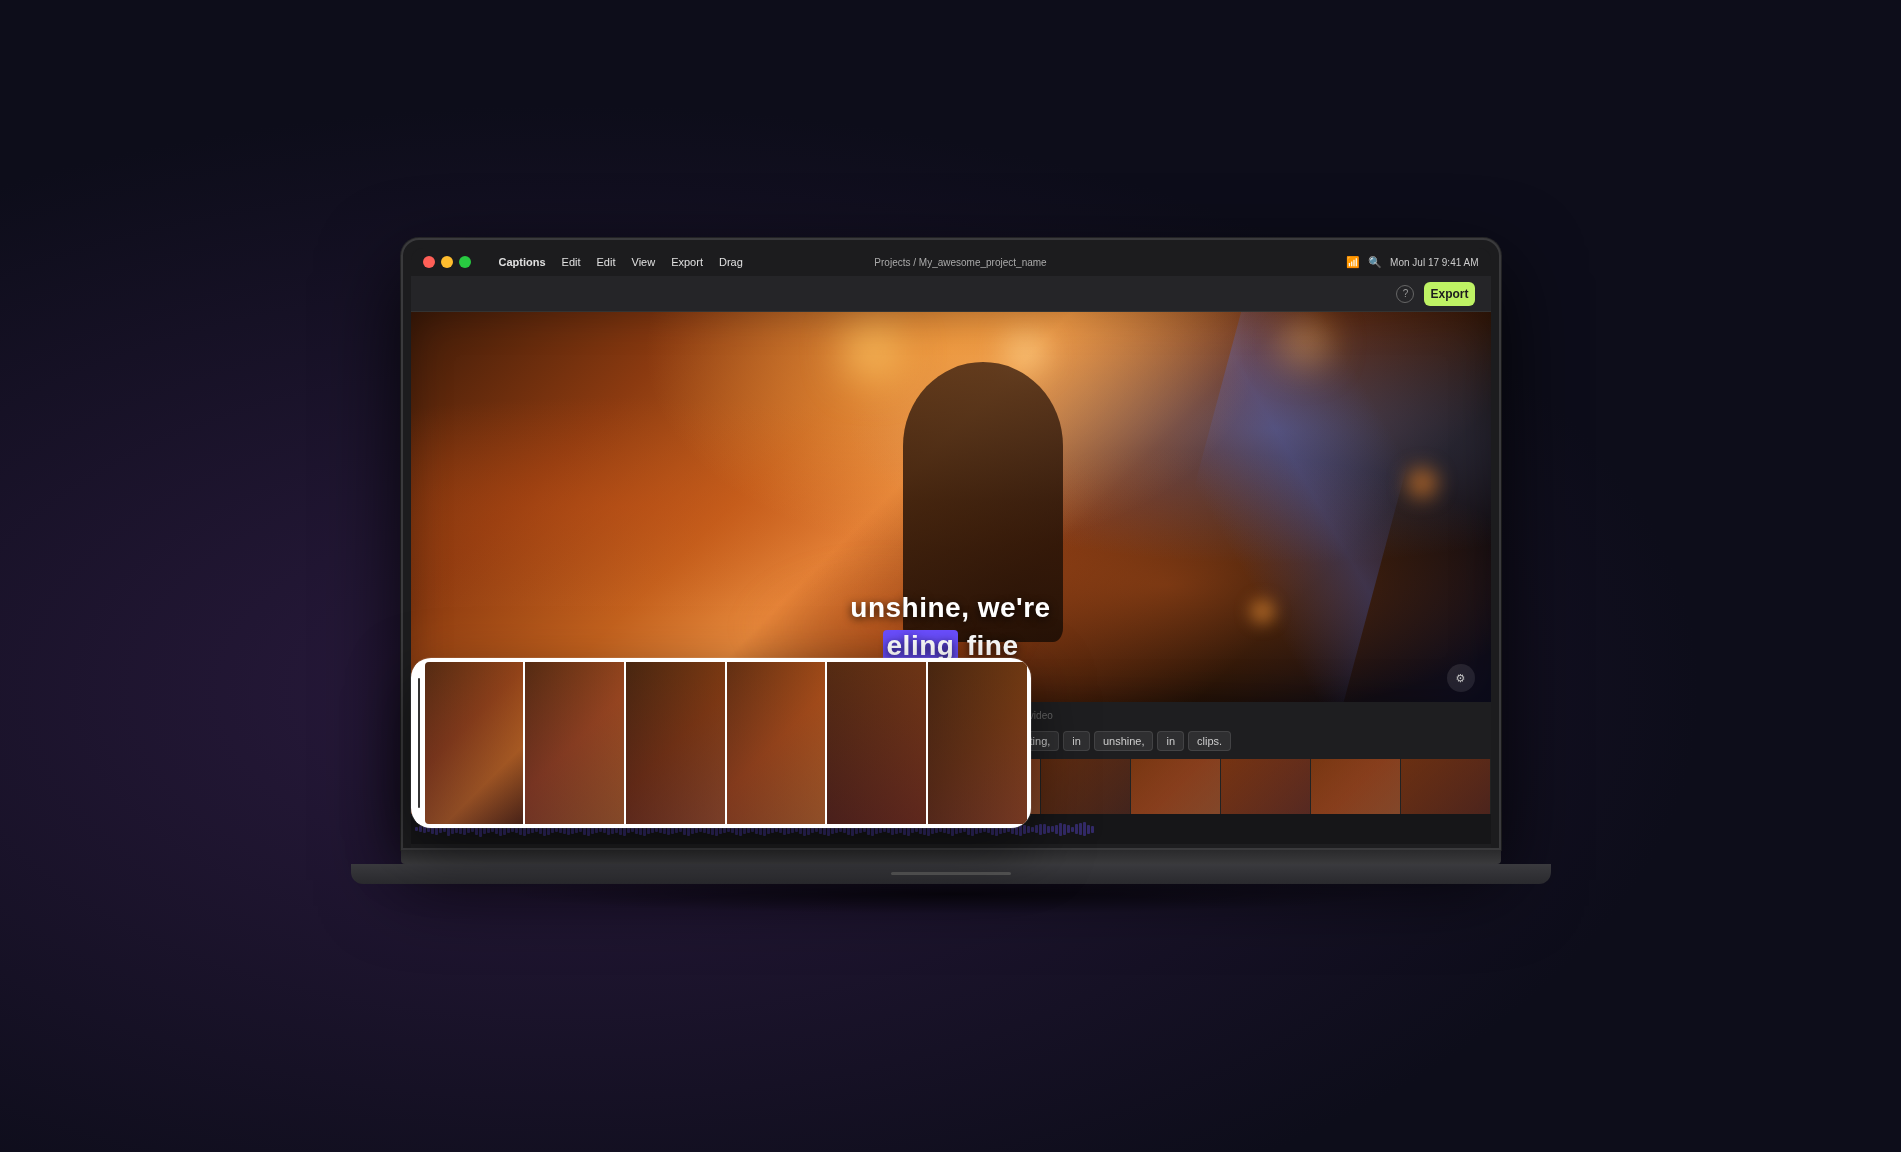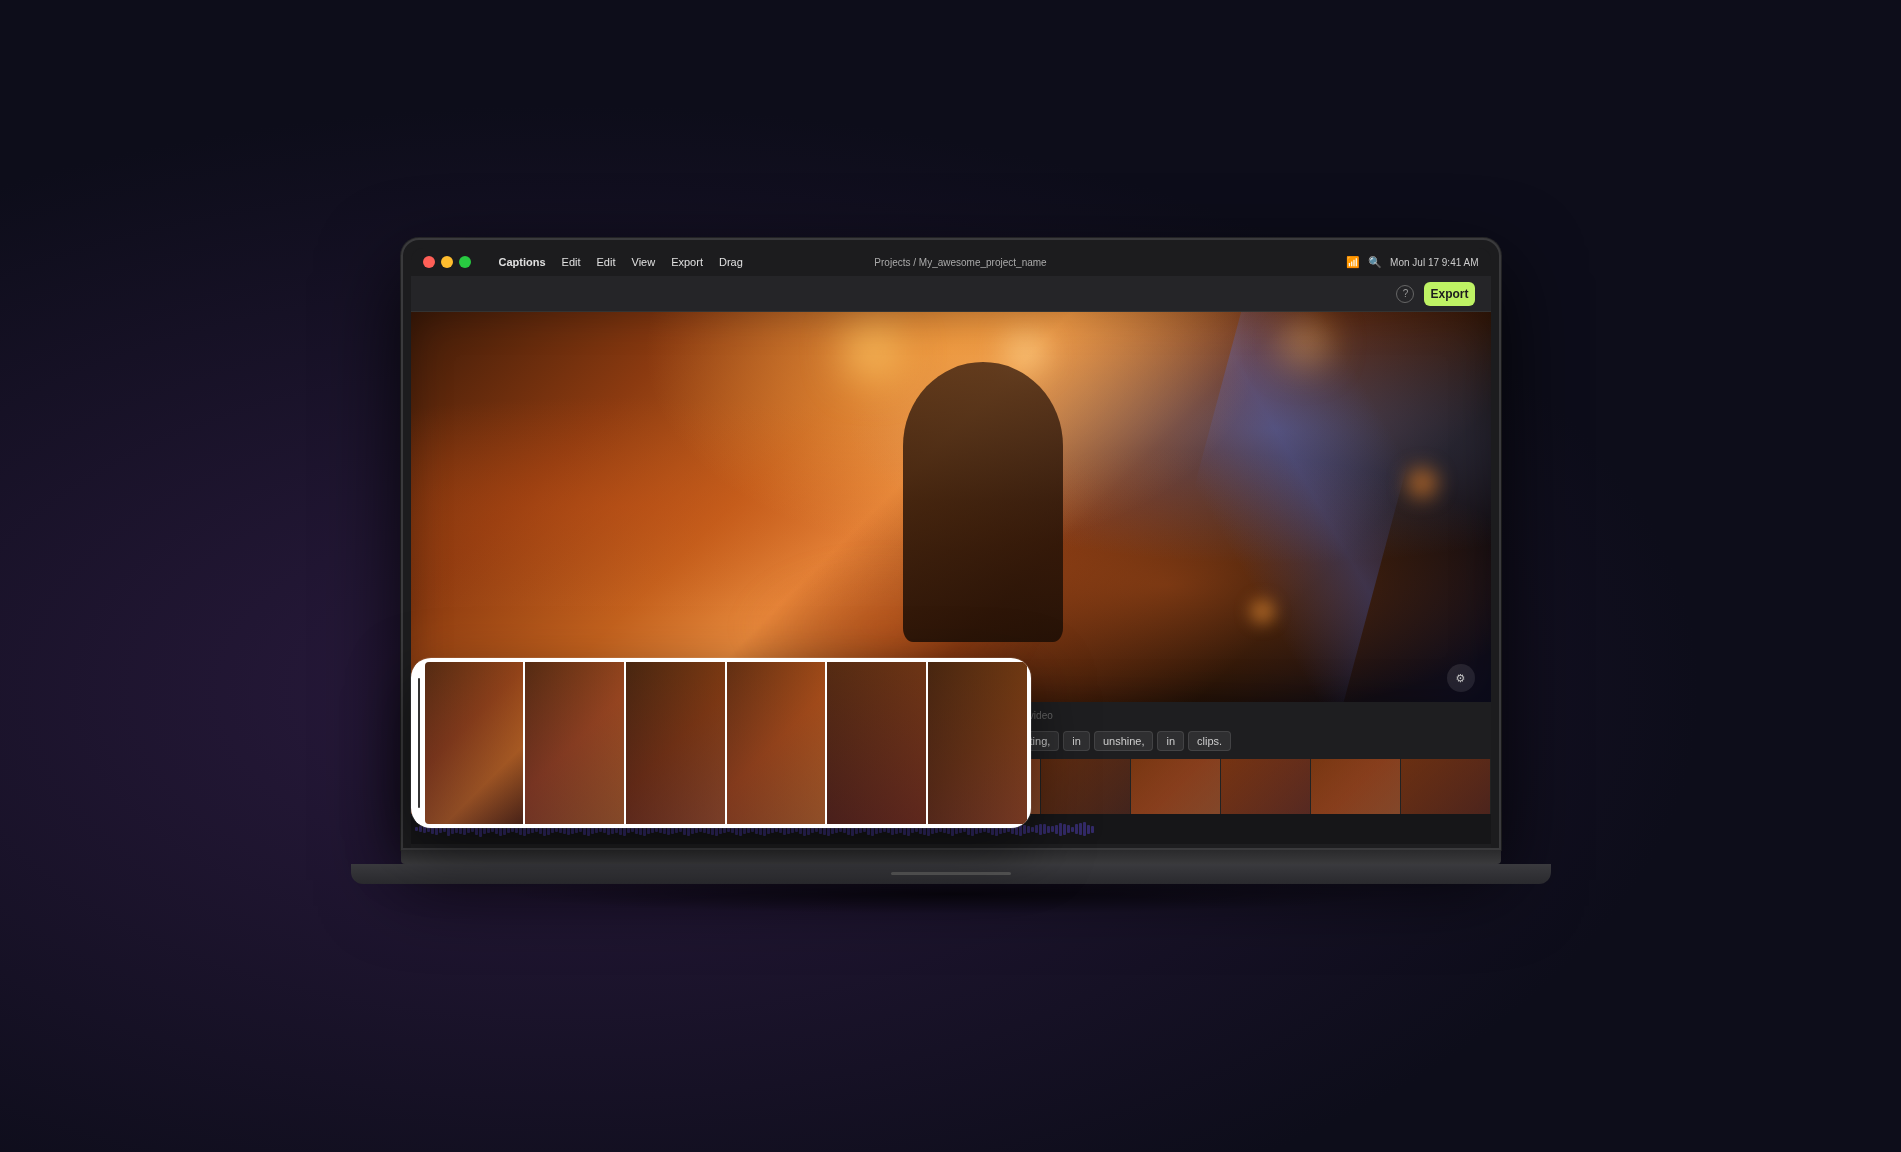--- a/index.html
+++ b/index.html
@@ -526,20 +526,28 @@
           <div style="position:absolute; top:-20px; right:10%; width:200px; height:500px; background:linear-gradient(45deg, transparent 40%, rgba(80,120,255,0.25) 60%, transparent 80%); transform:rotate(15deg);"></div>
 
           <div style="position:absolute; bottom:0; left:30%; width:300px; height:150px; background:radial-gradient(ellipse, rgba(200,80,20,0.4) 0%, transparent 70%); filter:blur(10px);"></div>
 
           <div style="position:absolute; right:5%; top:40%; width:30px; height:30px; background:rgba(255,140,40,0.6); border-radius:50%; filter:blur(10px);"></div>
           <div style="position:absolute; right:20%; bottom:20%; width:25px; height:25px; background:rgba(255,160,60,0.5); border-radius:50%; filter:blur(8px);"></div>
         </div>
 
         <div class="person-silhouette"></div>
 
+        <div class="video-captions">
+          <div class="caption-line">
+            <span>unshine, we're</span>
+          </div>
+          <div class="caption-line">
+            <span class="caption-word-highlighted">eling</span><span> fine</span>
+          </div>
+        </div>
 
         <div class="playback-controls">
           <button class="control-btn">
             <span>⏸</span>
           </button>
           <button class="control-btn">
             <span>⏭</span>
           </button>
         </div>
 

